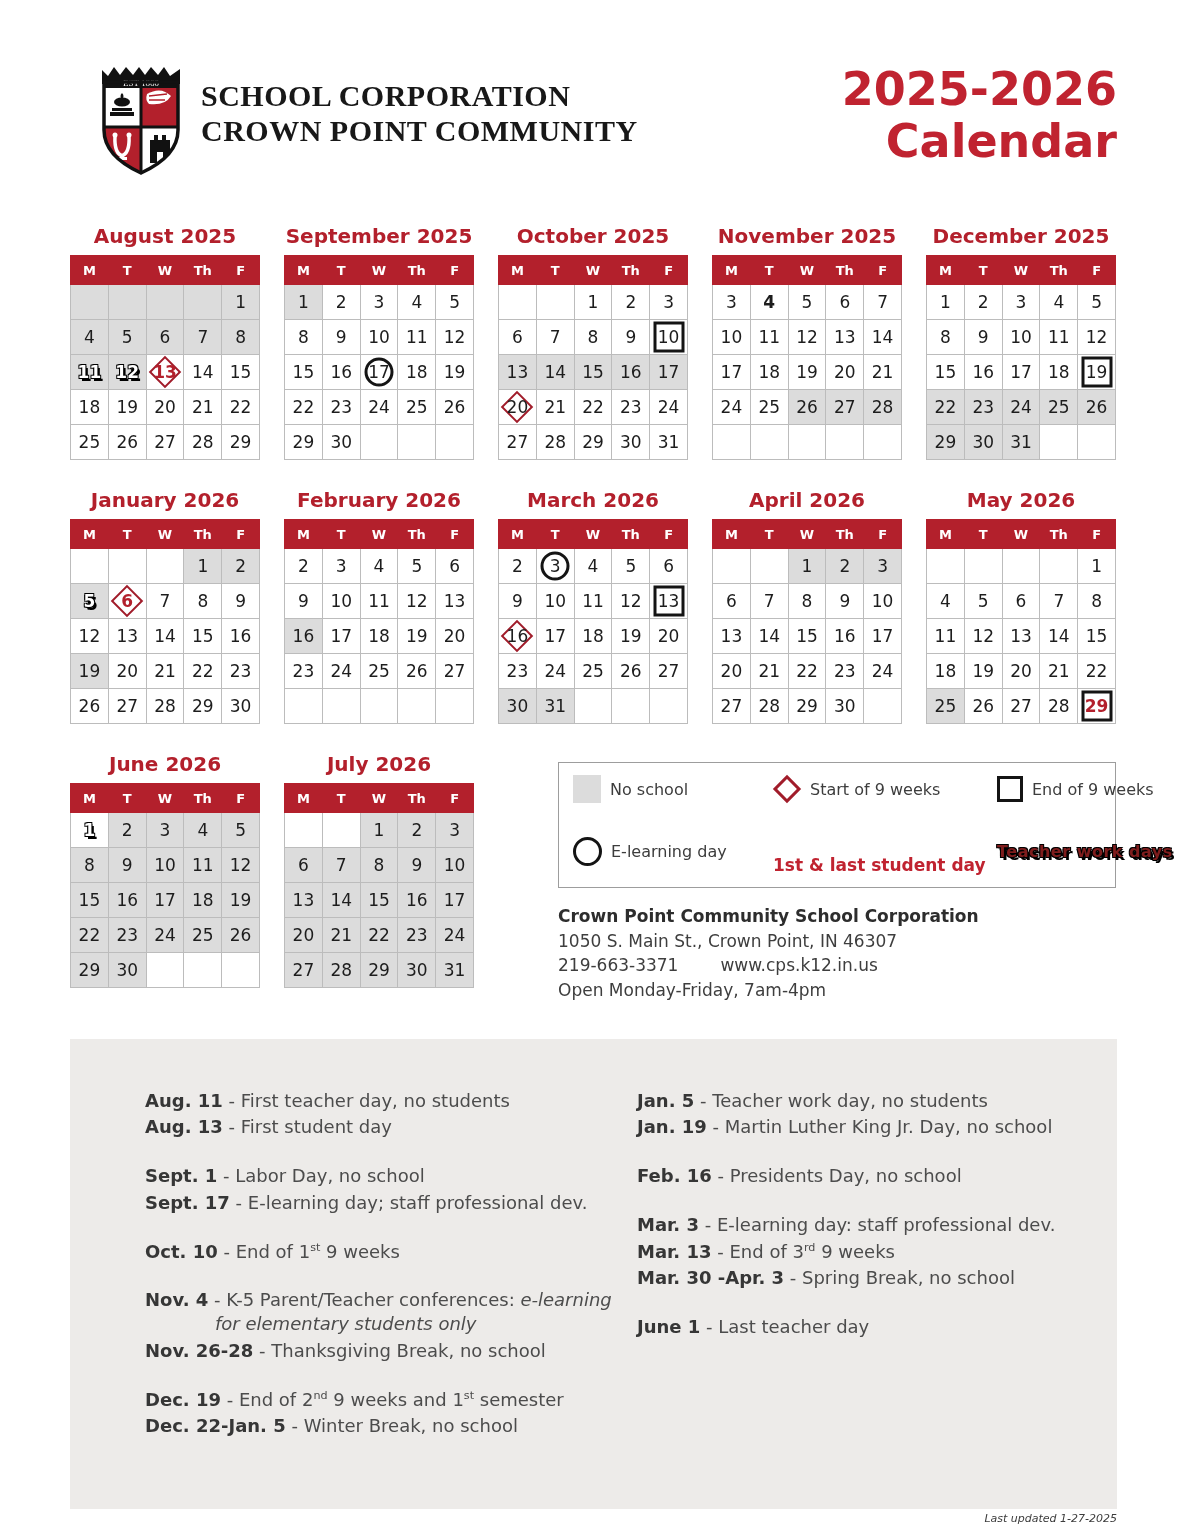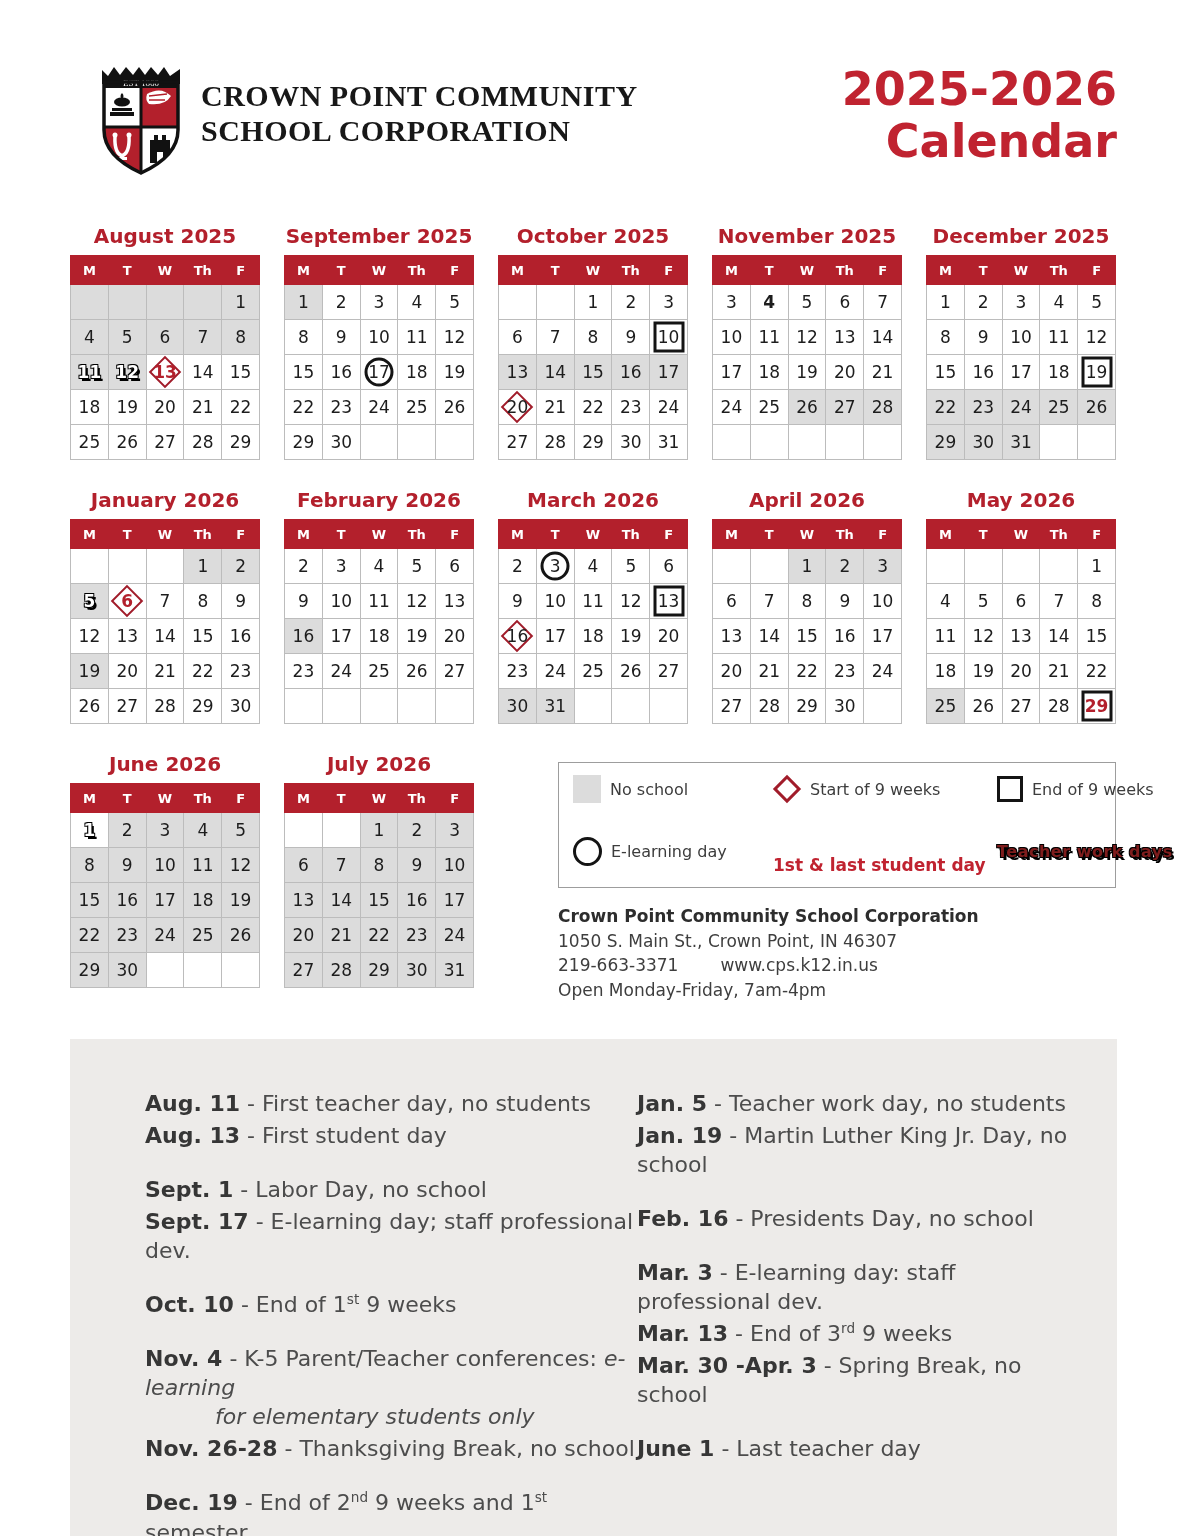--- a/index.html
+++ b/index.html
@@ -49,21 +49,21 @@
   .contact { margin-top:16px; font-size:17px; color:#3e3e3e; line-height:1.45; }
   .contact .cname { font-weight:bold; color:#2d2d2d; }
   .contact .phone { margin-right:42px; }
 
   
   .dates-box { margin:36px 70px 0 70px; background:var(--box-gray); padding:50px 0 46px 0; display:flex; }
   .kd-col-left { margin-left:75px; width:492px; flex:0 0 auto; }
   .kd-col-right { flex:1; padding-right:30px; }
   .kd-group { margin-bottom:25px; }
   .kd-group.gap { margin-top:38px; }
-  .kd-item { font-size:22px; color:#4c4c4c; line-height:1.32; margin-bottom:3px; }
+  .kd-item { font-size:18px; color:#4c4c4c; line-height:1.32; margin-bottom:3px; }
   .kd-date { font-weight:bold; color:#363636; }
   .kd-item sup { font-size:62%; }
   .kd-item .it { font-style:italic; }
   .kd-item .ind { padding-left:70px; }
 
   .footnote { margin:3px 70px 0 70px; text-align:right; font-style:italic; font-size:11px; color:#3c3c3c; }
 </style>
 </head>
 <body>
 
@@ -102,22 +102,22 @@
           <path d="M55 80 h4 v-5 h4 v5 h4 v-5 h4 v5 h4 v23 h-20 Z" fill="#111"></path>
           <rect x="62" y="92" width="6" height="11" fill="#fff"></rect>
         </g>
 
         <rect x="9" y="16" width="74" height="12" fill="#111"></rect>
         <text x="46" y="25.5" text-anchor="middle" font-family="Liberation Serif, DejaVu Serif, serif" font-size="9" fill="#fff">EST 1860</text>
         <path d="M9 22 H83 V70 Q83 96 46 113 Q9 96 9 70 Z" fill="none" stroke="#111" stroke-width="3.5"></path>
         <path d="M46 22 V113 M9 67 H83" stroke="#111" stroke-width="3"></path>
       </svg>
       <div class="brand-name">
+        <div>SCHOOL CORPORATION</div>
         <div>CROWN POINT COMMUNITY</div>
-        <div>SCHOOL CORPORATION</div>
       </div>
     </div>
     <div class="doc-title">
       <div>2025-2026</div>
       <div>Calendar</div>
     </div>
   </div>
 
   <div class="cal-section">
     <div class="months-grid" id="months-grid">

